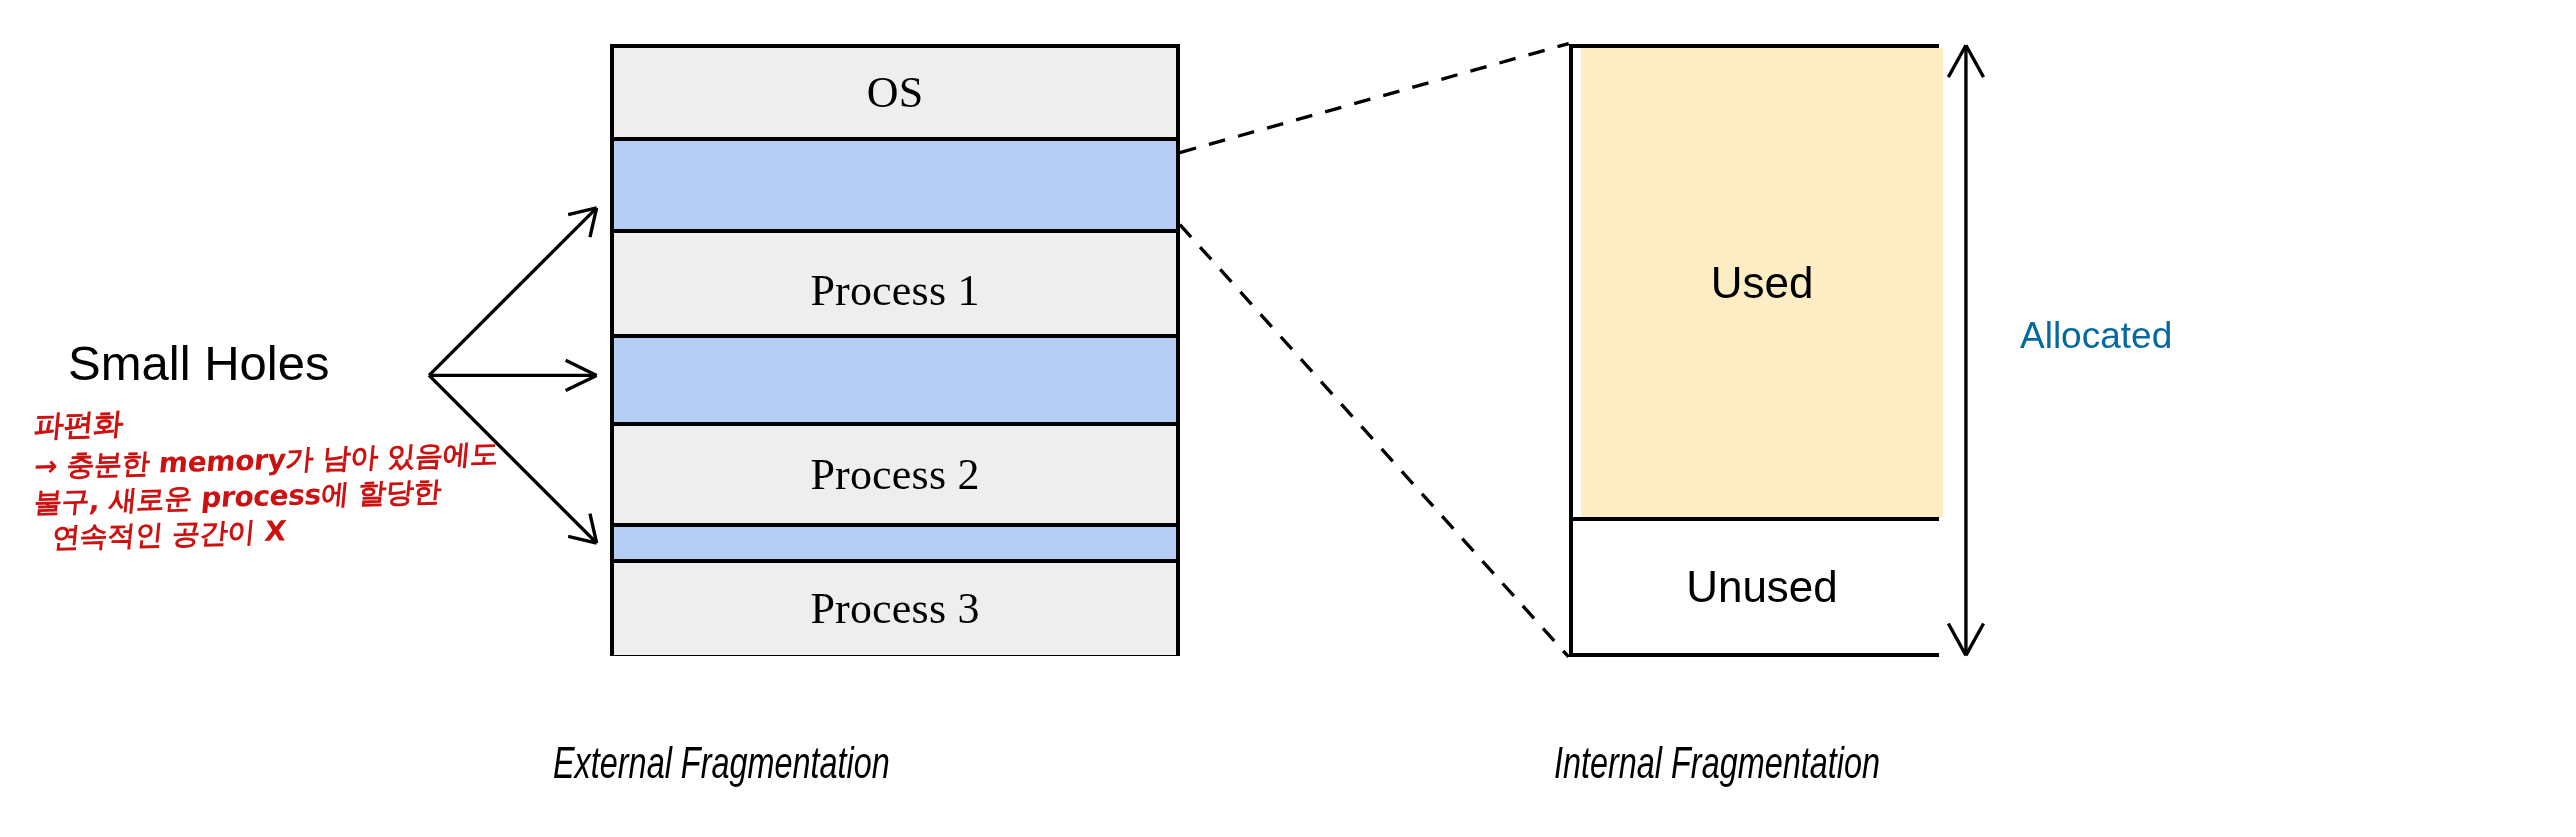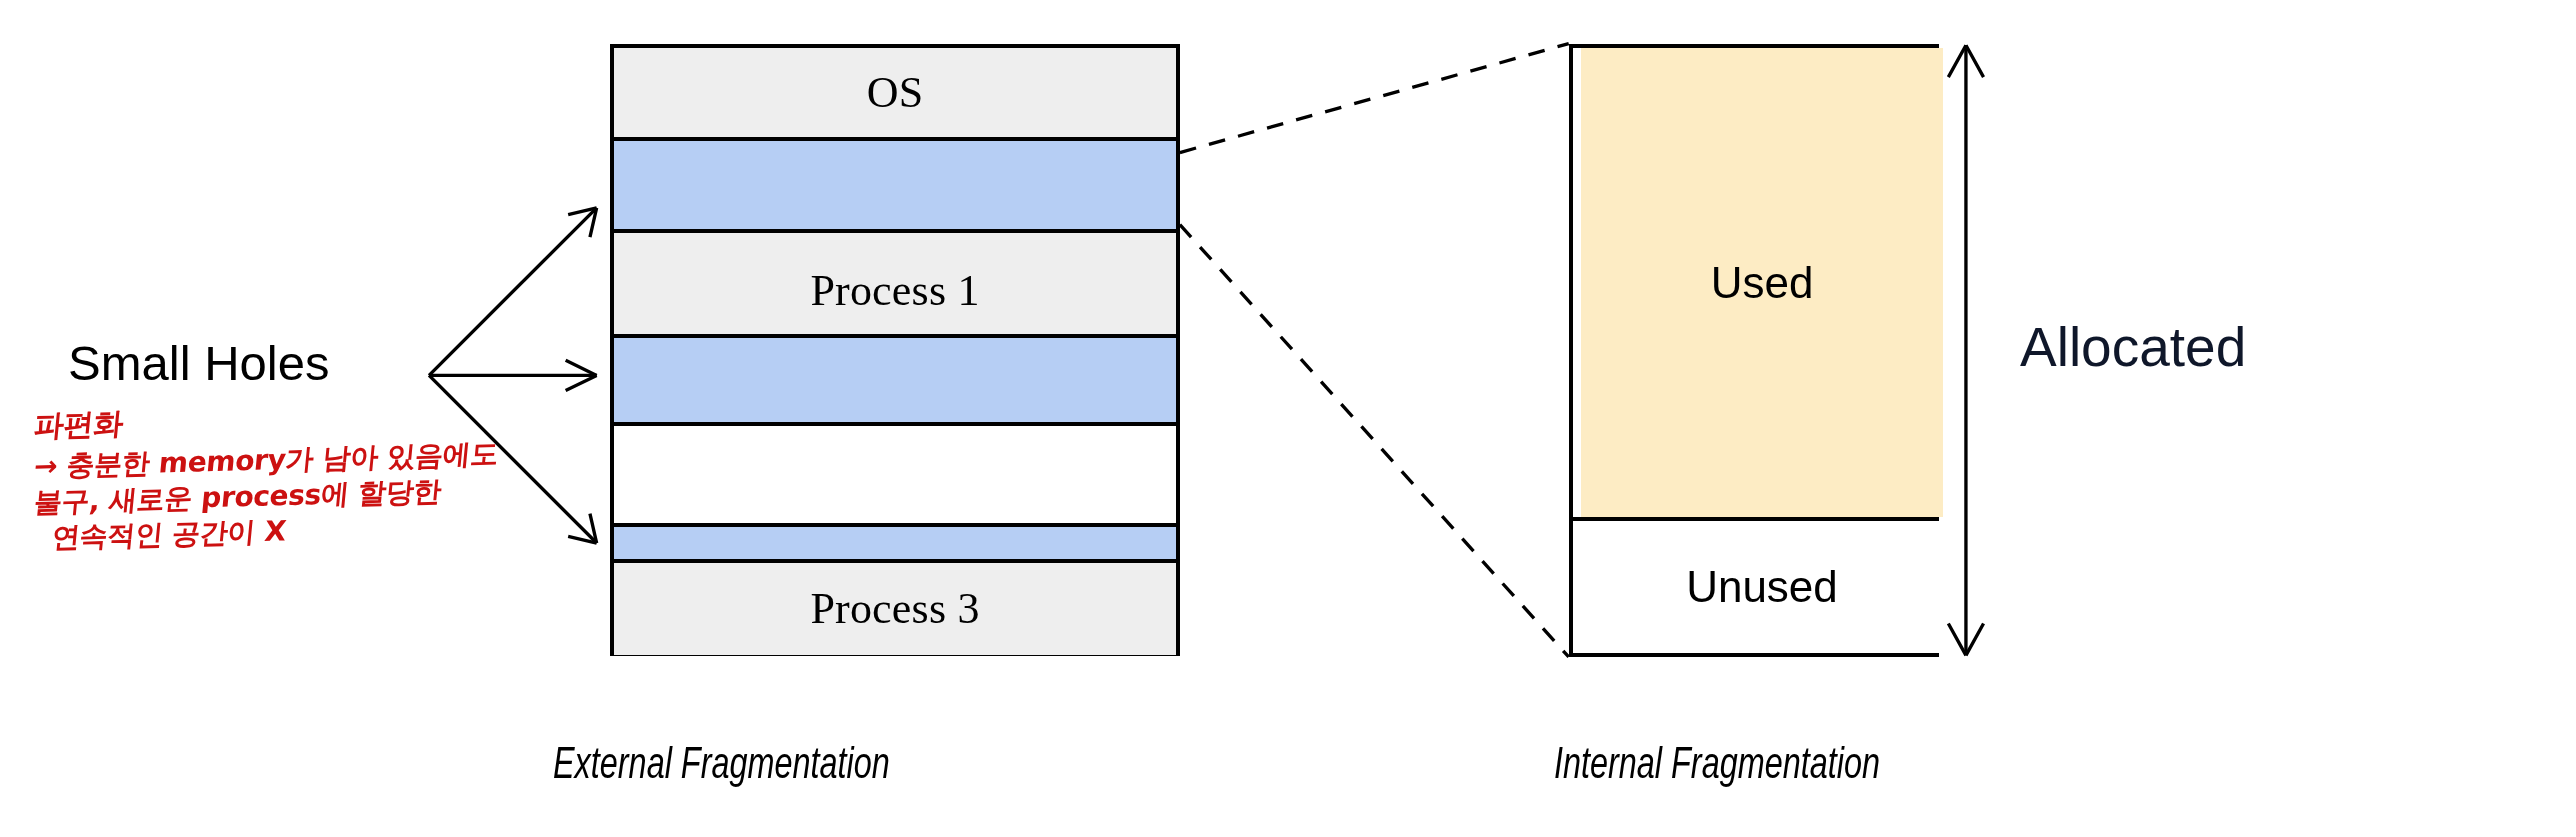--- a/index.html
+++ b/index.html
@@ -96,22 +96,22 @@
     left: 52px;
     top: 335px;
     font-size: 49px;
     color: #000000;
     white-space: nowrap;
     margin-left: 16px;
   }
   #allocated-label {
     left: 2020px;
     top: 315px;
-    font-size: 55px;
-    color: #0f172a;
+    font-size: 37px;
+    color: #0369a1;
     white-space: nowrap;
   }
   .caption {
     font-style: italic;
     font-size: 45px;
     color: #000000;
     white-space: nowrap;
     transform: scaleX(0.72);
     transform-origin: left center;
   }
@@ -166,20 +166,23 @@
     <div class="mem-block proc" style="top:185px;height:115px;">
       <span>Process 1</span>
     </div>
     <div class="mem-divider" style="top:286px;"></div>
 
     <div class="mem-block hole" style="top:290px;height:84px;">
       <span></span>
     </div>
     <div class="mem-divider" style="top:374px;"></div>
 
+    <div class="mem-block proc" style="top:378px;height:97px;">
+      <span>Process 2</span>
+    </div>
     <div class="mem-divider" style="top:475px;"></div>
 
     <div class="mem-block hole" style="top:479px;height:32px;">
       <span></span>
     </div>
     <div class="mem-divider" style="top:511px;"></div>
 
     <div class="mem-block proc" style="top:515px;height:92px;">
       <span>Process 3</span>
     </div>

